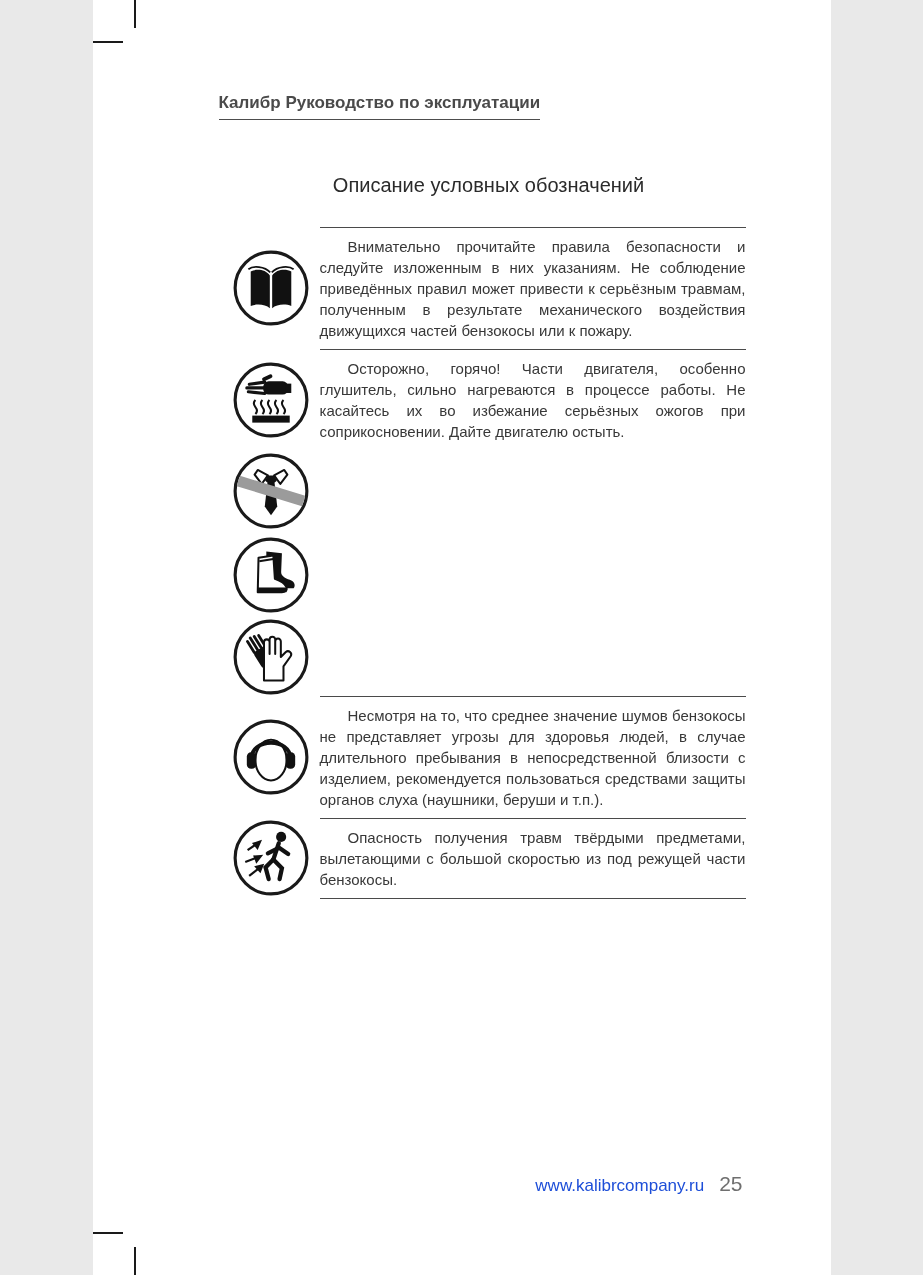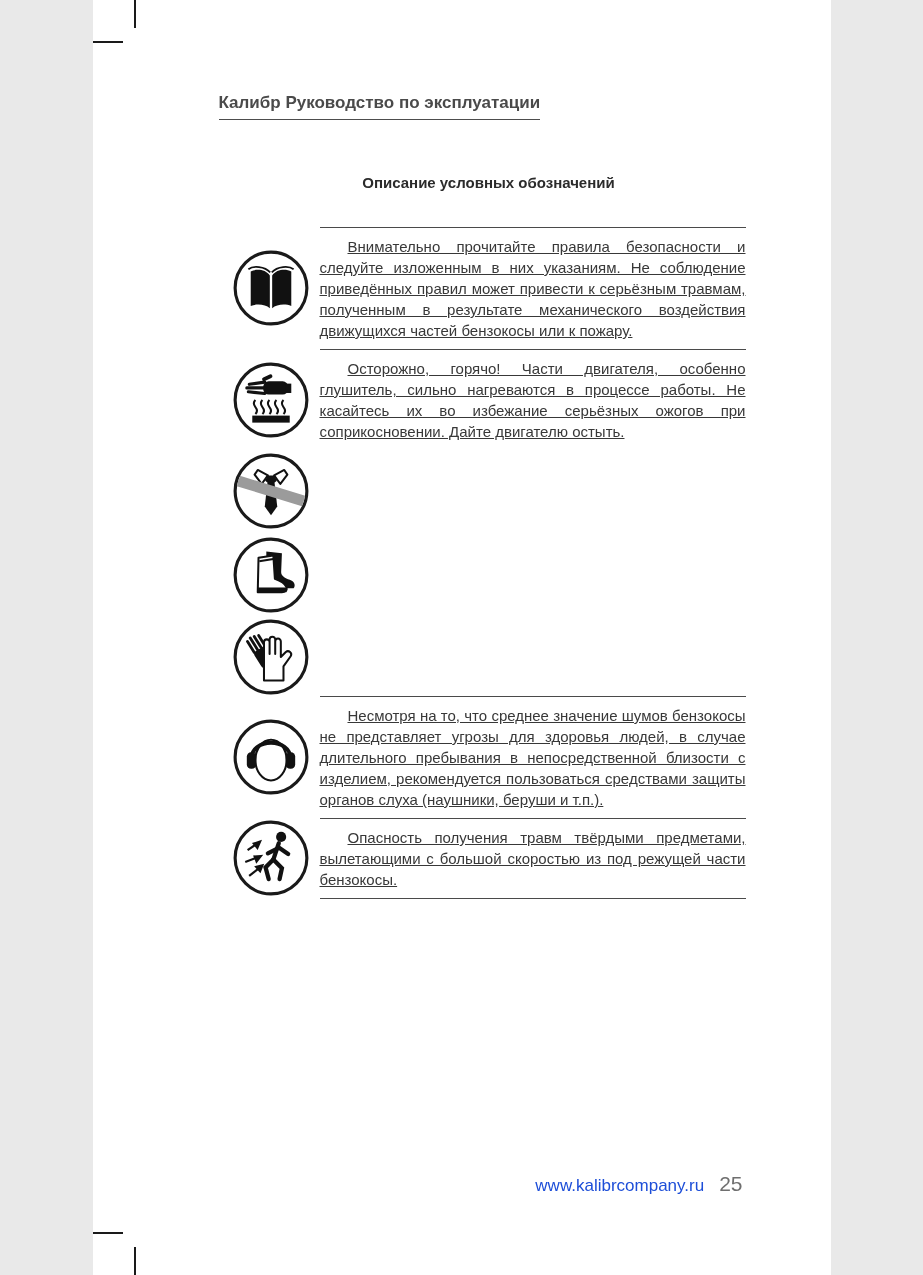--- a/index.html
+++ b/index.html
@@ -18,29 +18,29 @@
   .crop.br-v { left:880px; top:1247px; }.crop.br-h { left:893px; top:1232px; }
   .crop.bl-v { left:41px; top:1247px; } .crop.bl-h { left:0; top:1232px; }
 
   .doc-header {
     position:absolute; left:126px; top:93px;
     font-size:17px; font-weight:bold; color:#4a4a4a;
     display:inline-block; padding-bottom:6px; border-bottom:1.5px solid #4d4d4d;
   }
   .doc-title {
     position:absolute; left:139px; right:85px; top:174px;
-    text-align:center; font-size:15px; font-weight:bold; color:#2b2b2b;
+    text-align:center; font-size:20px; font-weight:normal; color:#2b2b2b;
   }
   .rows { position:absolute; left:139px; right:85px; top:227px; }
   .row { display:flex; align-items:center; }
   .icon-cell { width:88px; flex:none; display:flex; align-items:center; }
   .icon-cell svg { display:block; }
   .text-cell {
     flex:1; border-top:1px solid #4a4a4a; padding:8px 0 8px 0;
-    font-size:15px; line-height:21px; text-align:justify; color:#383838;text-decoration:underline;
+    font-size:15px; line-height:21px; text-align:justify; color:#383838;
   }
   .text-cell p { text-indent:28px; }
   .end-line { margin-left:88px; border-top:1px solid #4a4a4a; height:0; }
 
   .doc-footer {
     position:absolute; top:1172px; right:88px;
     display:flex; align-items:baseline; gap:15px;
   }
   .footer-url { font-size:17px; color:#1d4ed8; }
   .footer-page { font-size:21px; color:#6f6f6f; }

